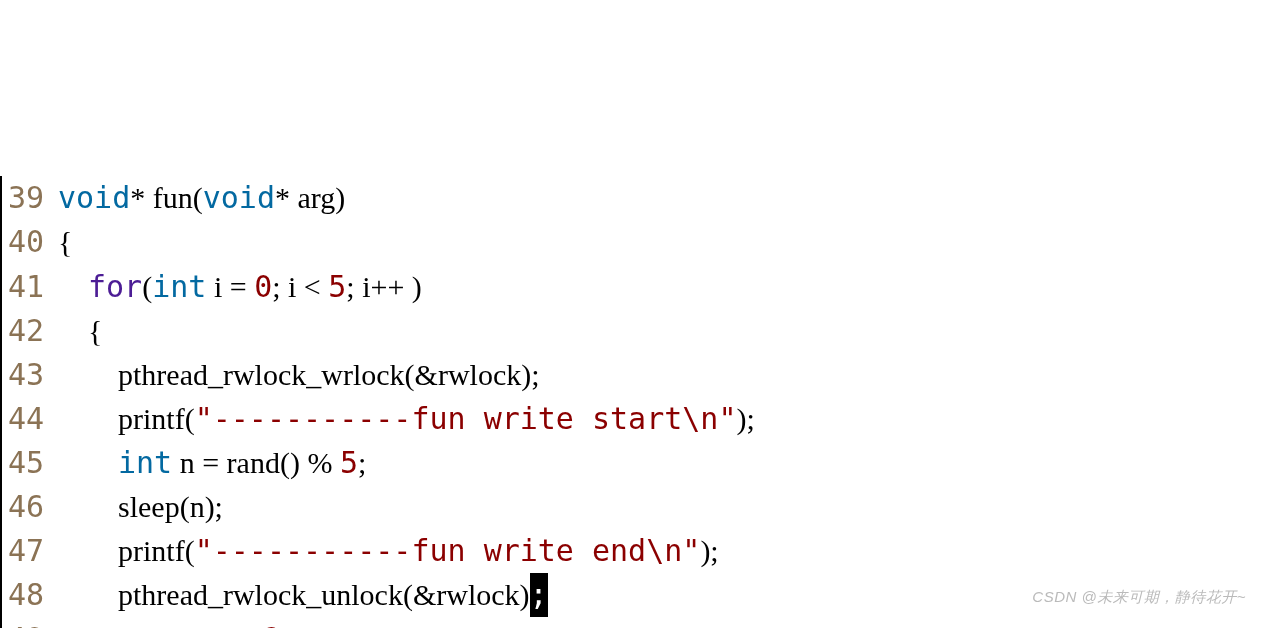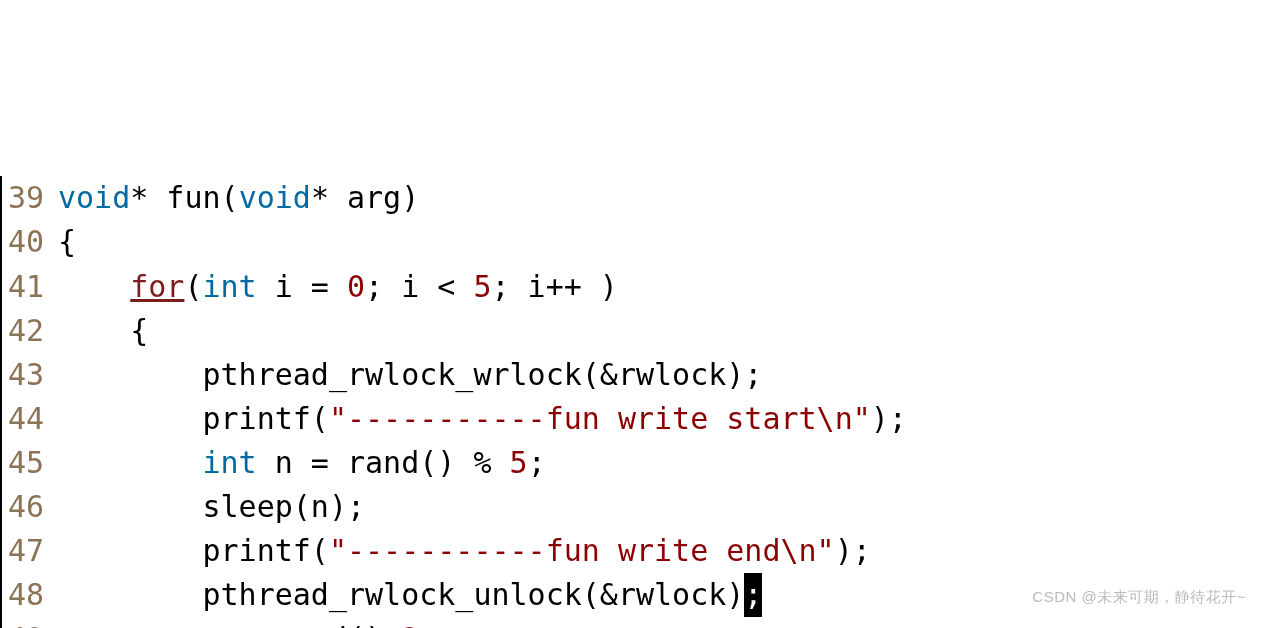--- a/index.html
+++ b/index.html
@@ -29,39 +29,40 @@
     .lineno {
       color: #8b7355;
       min-width: 54px;
       text-align: right;
       padding-right: 14px;
       user-select: none;
     }
     .code {
       flex: 1;
     }
-    .kw { color: #7f1d1d; text-decoration: underline; }
+    .kw { color: #4c1d95; }
     .type { color: #0369a1; }
     .num { color: #8b0000; }
     .str { color: #8b0000; }
     .esc { color: #8b0000; }
-    .plain { color: #000000; }
+    .plain { color: #000000; font-family: Liberation Serif, serif; }
     .cursor {
       background: #000;
       color: #fff;
       display: inline-block;
     }
     .watermark {
       position: absolute;
       right: 20px;
       bottom: 20px;
       font-size: 15px;
       color: rgba(130,130,130,0.55);
       font-family: sans-serif;
       letter-spacing: 0.5px;
+      font-style: italic;
     }
   </style>
 </head>
 <body>
 
 
 
 <div class="code-container" id="code-root"><div class="line"><span class="lineno">39</span><span class="code"><span class="type">void</span><span class="plain">* fun(</span><span class="type">void</span><span class="plain">* arg)</span></span></div><div class="line"><span class="lineno">40</span><span class="code"><span class="plain">{</span></span></div><div class="line"><span class="lineno">41</span><span class="code"><span class="plain">    </span><span class="kw">for</span><span class="plain">(</span><span class="type">int</span><span class="plain"> i = </span><span class="num">0</span><span class="plain">; i &lt; </span><span class="num">5</span><span class="plain">; i++ )</span></span></div><div class="line"><span class="lineno">42</span><span class="code"><span class="plain">    {</span></span></div><div class="line"><span class="lineno">43</span><span class="code"><span class="plain">        pthread_rwlock_wrlock(&amp;rwlock);</span></span></div><div class="line"><span class="lineno">44</span><span class="code"><span class="plain">        printf(</span><span class="str">"-----------fun write start</span><span class="esc">\n</span><span class="str">"</span><span class="plain">);</span></span></div><div class="line"><span class="lineno">45</span><span class="code"><span class="plain">        </span><span class="type">int</span><span class="plain"> n = rand() % </span><span class="num">5</span><span class="plain">;</span></span></div><div class="line"><span class="lineno">46</span><span class="code"><span class="plain">        sleep(n);</span></span></div><div class="line"><span class="lineno">47</span><span class="code"><span class="plain">        printf(</span><span class="str">"-----------fun write end</span><span class="esc">\n</span><span class="str">"</span><span class="plain">);</span></span></div><div class="line"><span class="lineno">48</span><span class="code"><span class="plain">        pthread_rwlock_unlock(&amp;rwlock)</span><span class="cursor">;</span></span></div><div class="line"><span class="lineno">49</span><span class="code"><span class="plain">        n = rand()%</span><span class="num">2</span><span class="plain">;</span></span></div></div>
 
 <div class="watermark">CSDN @未来可期，静待花开~</div>

